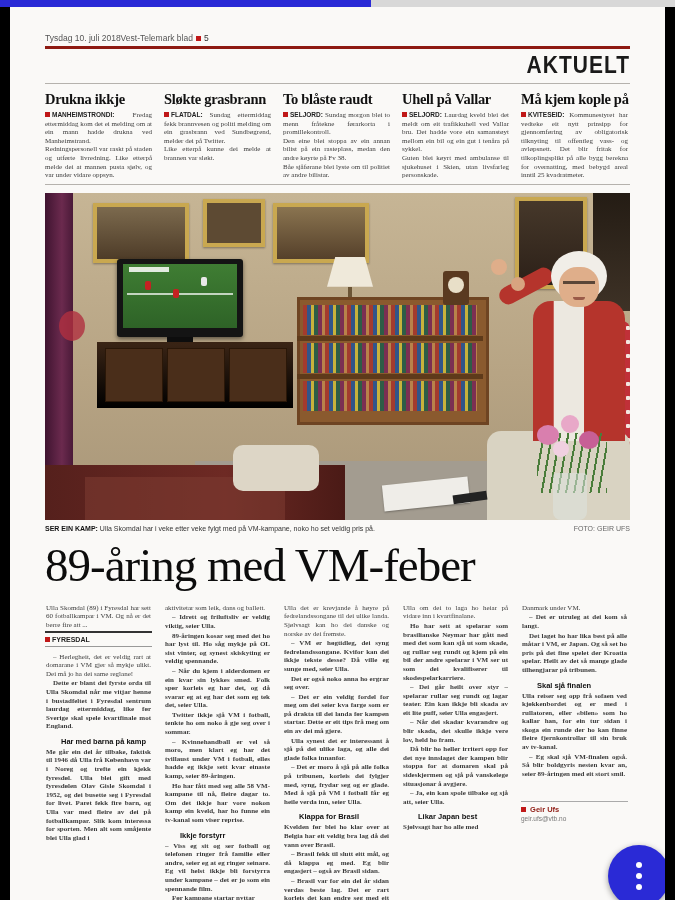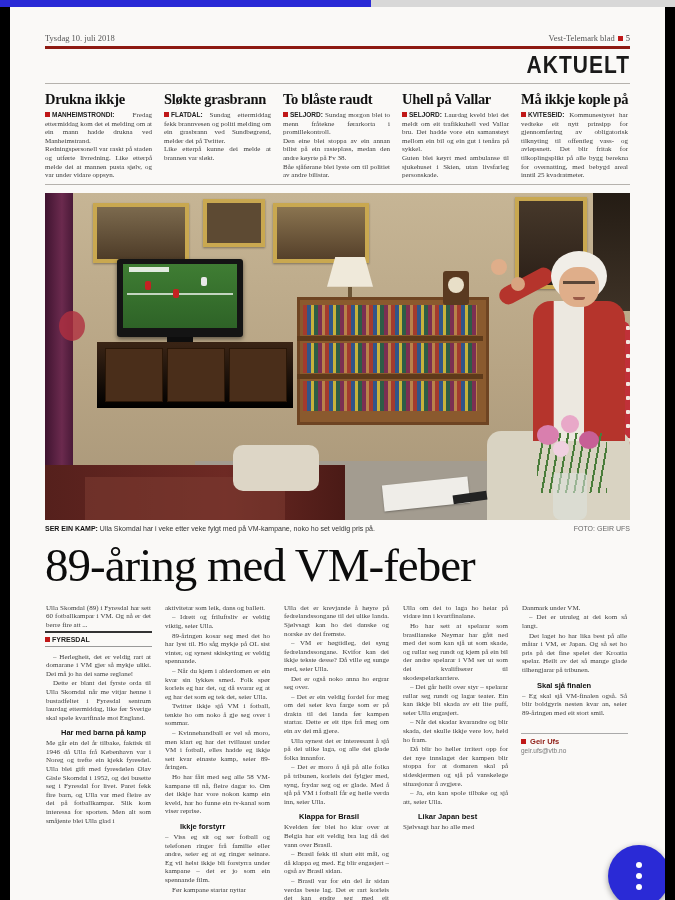--- a/index.html
+++ b/index.html
@@ -16,22 +16,22 @@
        background:#2a2ad6;z-index:12;box-shadow:0 2px 6px rgba(0,0,0,.4);
        display:flex;align-items:center;justify-content:center;flex-direction:column;gap:5px;cursor:pointer;}
   .fab .dot{width:6px;height:6px;border-radius:50%;background:#fff;}
 
   
   .paper{position:absolute;left:10px;top:7px;width:655px;height:893px;background:#faf9f7;z-index:5;}
   .content{position:absolute;left:35px;top:0;width:585px;}
 
   
   .mast{position:relative;padding-top:26px;}
-  .mast-row{display:flex;justify-content:space-between;align-items:flex-end;
-            font-family:Liberation Serif, serif;font-size:8.5px;color:#555;gap:11px;}
+  .mast-row{display:flex;align-items:flex-end;
+            font-family:Liberation Sans, sans-serif;font-size:8.5px;color:#555;}
   .pubwrap{display:flex;align-items:center;gap:3px;}
   .reddot{width:5px;height:5px;background:#c01818;display:inline-block;}
   .pagenum{color:#333;}
   .red-rule{height:3px;background:#8e1a12;margin-top:3px;}
   .section-title{text-align:right;font-family:"Liberation Sans",sans-serif;font-weight:700;
                  font-size:21px;letter-spacing:1px;color:#1a1a1a;margin-top:6px;transform:scaleY(1.1);transform-origin:right bottom;}
   .thin-rule{height:1px;background:#b5b2ad;margin-top:4px;}
 
   
   .briefs{display:flex;gap:12px;margin-top:7px;}
@@ -110,25 +110,25 @@
 
   
   .headline{margin-top:10px;font-family:"Liberation Serif",serif;font-weight:400;
             font-size:47px;letter-spacing:-1px;color:#0c0c0c;line-height:1.0;}
   .columns{display:flex;gap:12px;margin-top:14px;height:316px;overflow:hidden;}
   .body-col{width:107px;overflow:hidden;}
   .lead{margin:0 0 10px 0;font-size:13.5px;line-height:1.32;color:#222;}
   .loc-tag{border-top:2px solid #333;border-bottom:1px solid #999;padding:3px 0;margin-bottom:6px;
            font-family:"Liberation Sans",sans-serif;font-weight:700;font-size:7px;color:#222;}
   .body-col p{margin:1px;font-size:7px;line-height:8.6px;text-align:justify;color:#3b3b3b;}
-  .body-col p + p, .body-col .subhead + p{text-indent:0;}
+  .body-col p + p, .body-col .subhead + p{text-indent:0;font-weight:bold;}
   .body-col p ~ p{text-indent:7px;}
   .subhead{font-family:"Liberation Sans",sans-serif;font-weight:700;font-size:7.5px;
            color:#111;margin:6px 0 2px 16px;}
-  .byline{border-top:1px solid #aaa;margin-top:16px;padding-top:3px;
+  .byline{border-top:1px solid #aaa;margin-top:23px;padding-top:3px;
           font-family:"Liberation Sans",sans-serif;font-weight:700;font-size:7.5px;color:#8e1a12;}
   .by-email{font-family:"Liberation Sans",sans-serif;font-size:6.5px;color:#777;margin-top:1px;}
 </style>
 </head>
 <body>
 
 <div class="stage">
 
   <div class="progress-track">
     <div class="progress-fill" id="progress-fill" style="width: 55%;"></div>
@@ -167,21 +167,21 @@
           <div class="btxt"><span class="redsq"></span><span class="btag">SELJORD:</span> <span>Sundag morgon blei to menn fråtekne førarkorta i promillekontroll.
 Den eine blei stoppa av ein annan bilist på ein rasteplass, medan den andre køyrte på Fv 38.
 Båe sjåførane blei lyste om til politiet av andre bilistar.</span></div>
         </div>
         <div class="brief">
           <h3>Uhell på Vallar</h3>
           <div class="btxt"><span class="redsq"></span><span class="btag">SELJORD:</span> <span>Laurdag kveld blei det meldt om eit trafikkuhell ved Vallar bru. Det hadde vore ein samanstøyt mellom ein bil og ein gut i tenåra på sykkel.
 Guten blei køyrt med ambulanse til sjukehuset i Skien, utan livsfarleg personskade.</span></div>
         </div>
         <div class="brief">
-          <h3>Må ikkje kople på</h3>
+          <h3>Må kjem kople på</h3>
           <div class="btxt"><span class="redsq"></span><span class="btag">KVITESEID:</span> <span>Kommunestyret har vedteke eit nytt prinsipp for gjennomføring av obligatorisk tilknyting til offentleg vass- og avløpsnett. Det blir fritak for tilkoplingsplikt på alle bygg berekna for overnatting, med bebygd areal inntil 25 kvadratmeter.</span></div>
         </div>
       </div>
       <div class="thin-rule"></div>
 
       <div class="photo">
         <div class="curtain"></div>
         <div class="curtain-flower"></div>
         <div class="frame f1"></div>
         <div class="frame f2"></div>
@@ -283,20 +283,21 @@
             <p>Då blir ho heller irritert opp for det nye innslaget der kampen blir stoppa for at domaren skal på sideskjermen og sjå på vanskelege situasjonar å avgjere.</p>
             <p>– Ja, ein kan spole tilbake og sjå att, seier Ulla.</p>
             <div class="subhead">Likar Japan best</div>
             <p>Sjølvsagt har ho alle med</p>
           </div>
         <div class="body-col" id="col-4">
             <p>Danmark under VM.</p>
             <p>– Det er utruleg at dei kom så langt.</p>
             <p>Det laget ho har lika best på alle måtar i VM, er Japan. Og så set ho pris på det fine spelet der Kroatia spelar. Heilt av det så mange glade tilhengjarar på tribunen.</p>
             <div class="subhead">Skal sjå finalen</div>
+            <p>Ulla reiser seg opp frå sofaen ved kjøkkenbordet og er med i rullatoren, eller «bilen» som ho kallar han, for ein tur sidan i skoga ein runde der ho kan finne fleire fjernkontrollar til sin bruk av tv-kanal.</p>
             <p>– Eg skal sjå VM-finalen også. Så blir boldgyris nesten kvar an, seier 89-åringen med eit stort smil.</p>
             <div class="byline"><span class="redsq"></span> Geir Ufs</div>
             <div class="by-email">geir.ufs@vtb.no</div>
           </div>
       </div>
 
     </div>
   </div>
 
   <div class="fab">

